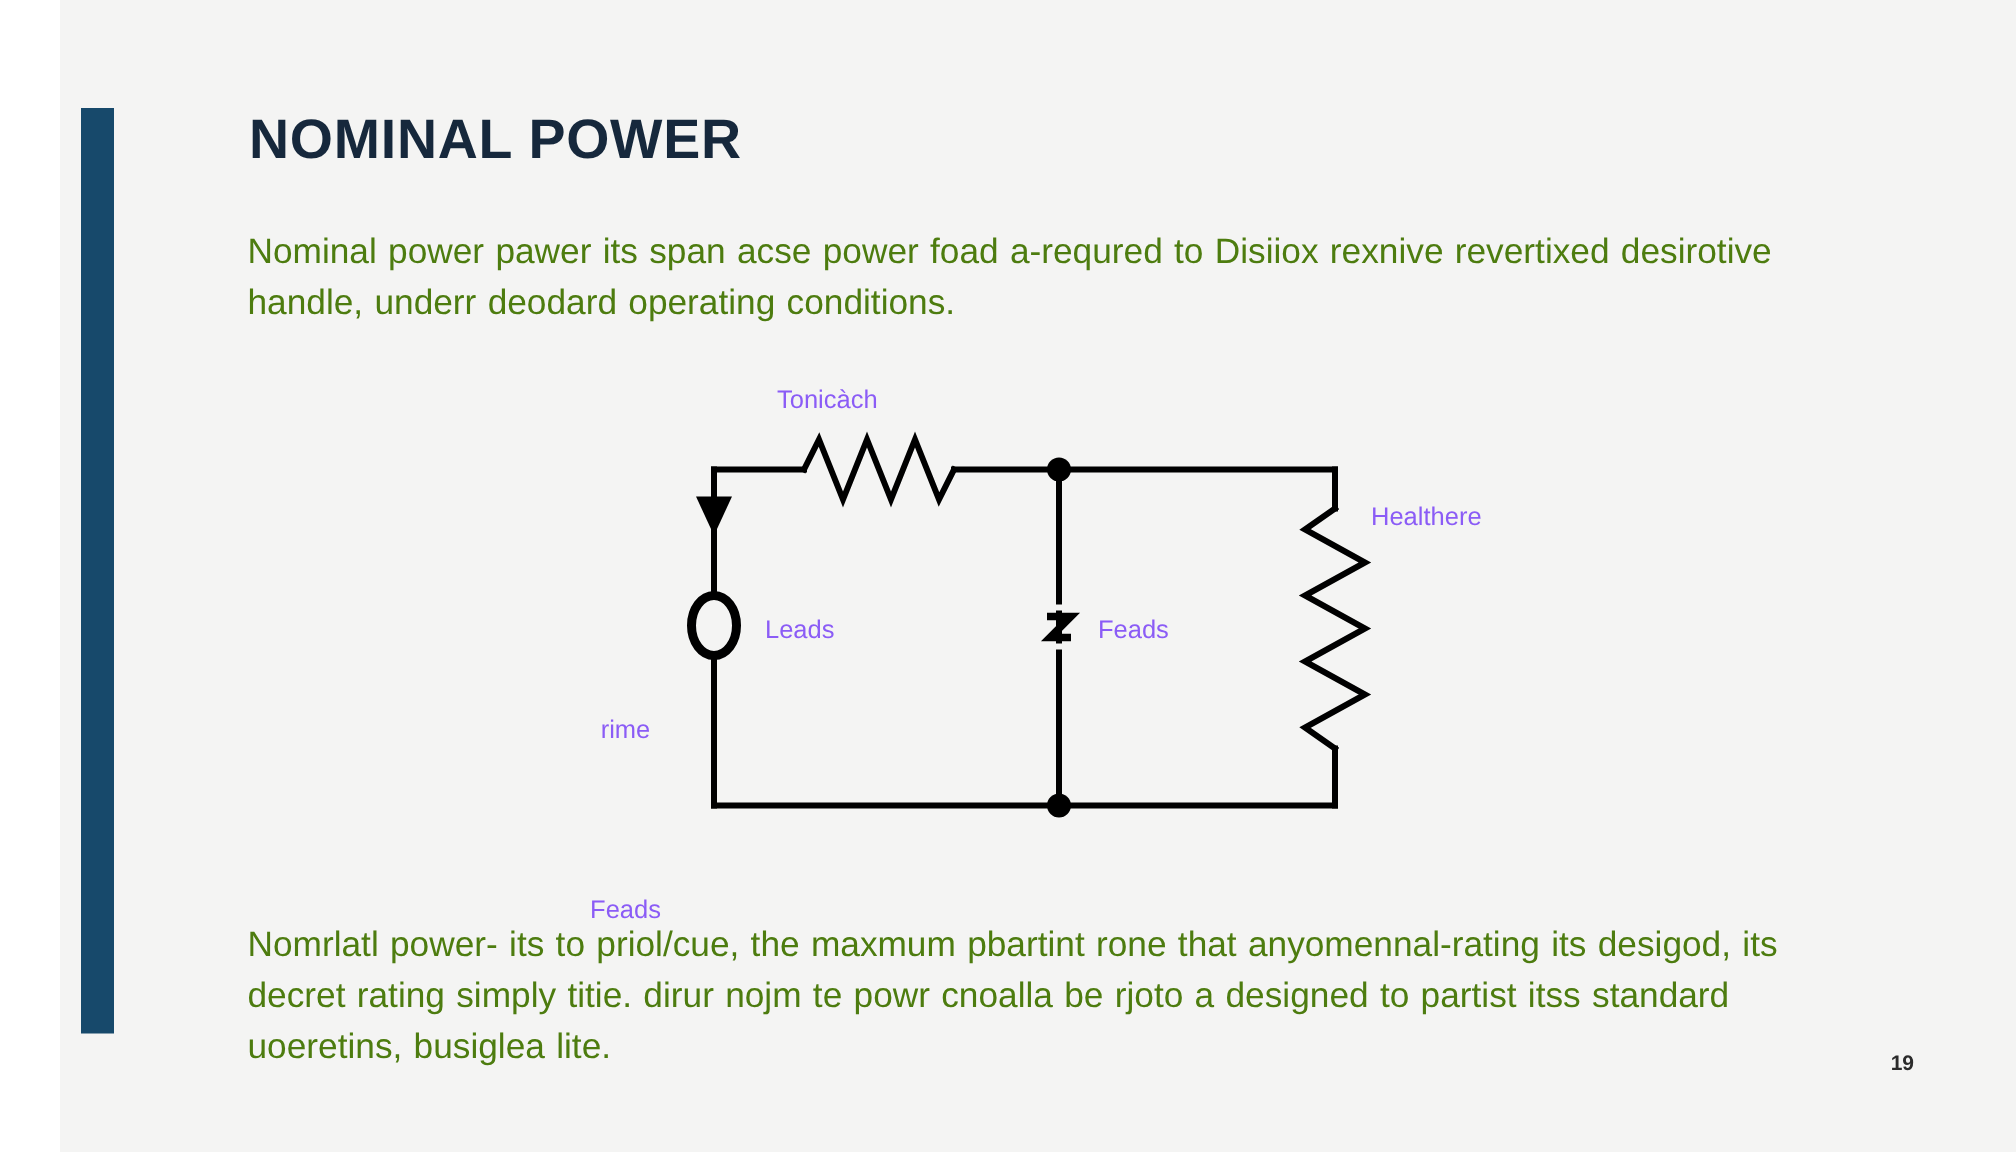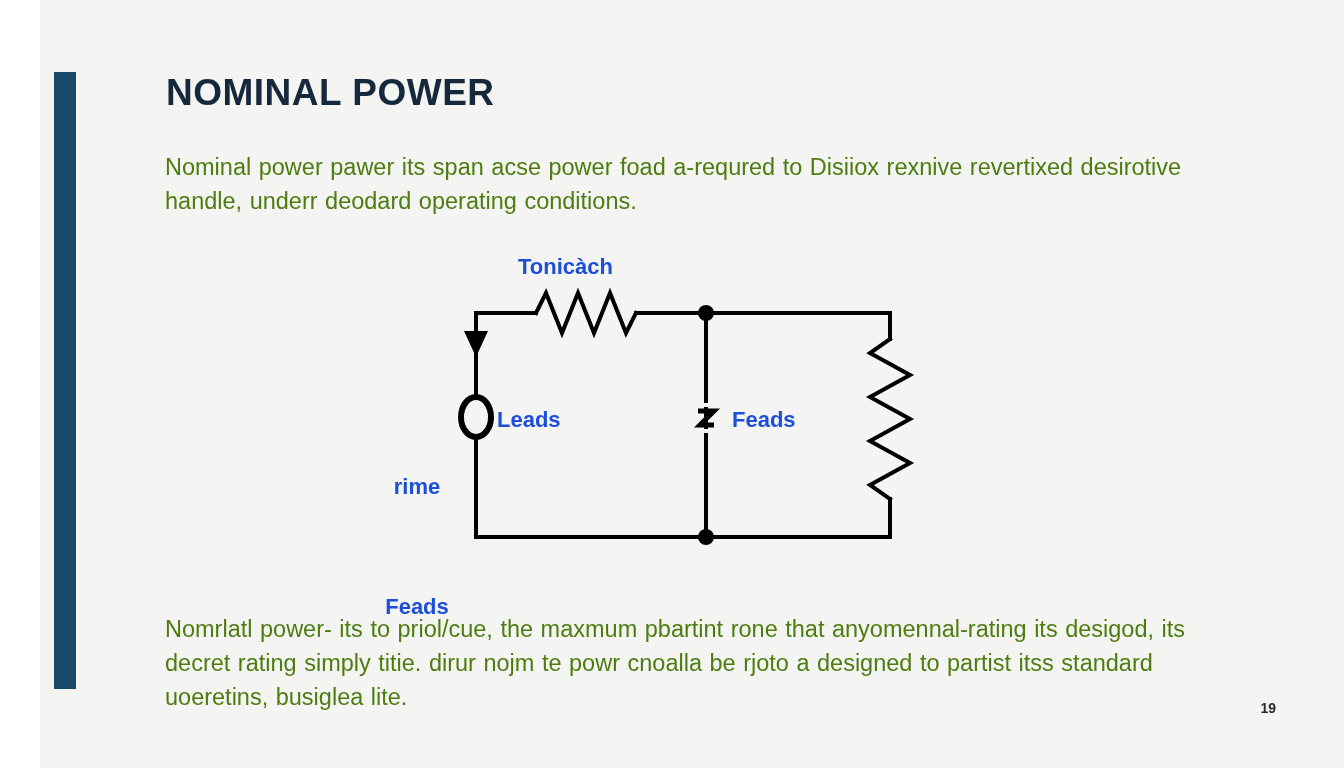--- a/index.html
+++ b/index.html
@@ -66,30 +66,29 @@
     top: 235px;
     width: 760px;
     height: 320px;
   }
   .circuit svg {
     display: block;
   }
 
   .diagram-label {
     position: absolute;
-    color: #1d4ed8;
-    font-size: 22px;
+    color: #8b5cf6;
+    font-size: 17px;
     font-family: "Liberation Sans", sans-serif;
     white-space: pre;
     line-height: 40px;
-    font-weight: bold;
   }
   .label-top     { left: 178px; top: 12px; }
   .label-left    { left: 22px;  top: 152px; text-align: center; width: 110px; }
-  .label-source  { left: 157px; top: 165px; }
+  .label-source  { left: 170px; top: 165px; }
   .label-middle  { left: 392px; top: 165px; }
   .label-right   { left: 574px; top: 90px; }
 
   
   .page-number {
     position: absolute;
     right: 108px;
     bottom: 52px;
     font-size: 14px;
     font-weight: bold;
@@ -150,19 +149,20 @@
 
     <div class="diagram-label label-left">
       <div>rime</div>
       <div>Feads</div>
     </div>
 
     <div class="diagram-label label-source">Leads</div>
 
     <div class="diagram-label label-middle">Feads</div>
 
+    <div class="diagram-label label-right">Healthere</div>
   </div>
 
   <div class="para para-bottom">Nomrlatl power- its to priol/cue, the maxmum pbartint rone that anyomennal-rating its desigod, its decret rating simply titie. dirur nojm te powr cnoalla be rjoto a designed to partist itss standard uoeretins, busiglea lite.</div>
 
   <div class="page-number">19</div>
 
 </div>
 
 </body></html>

